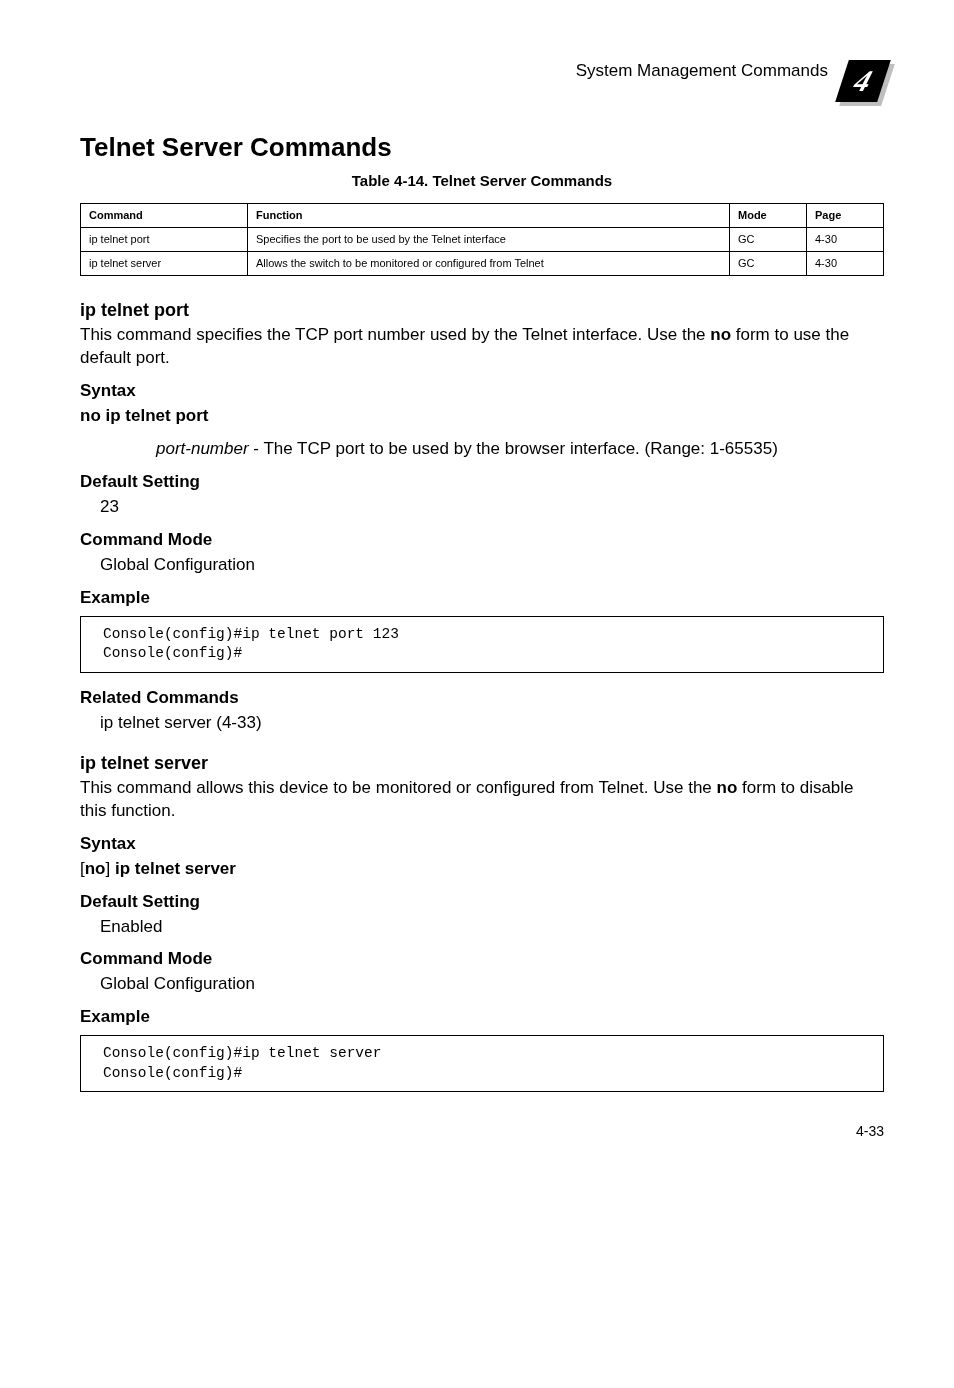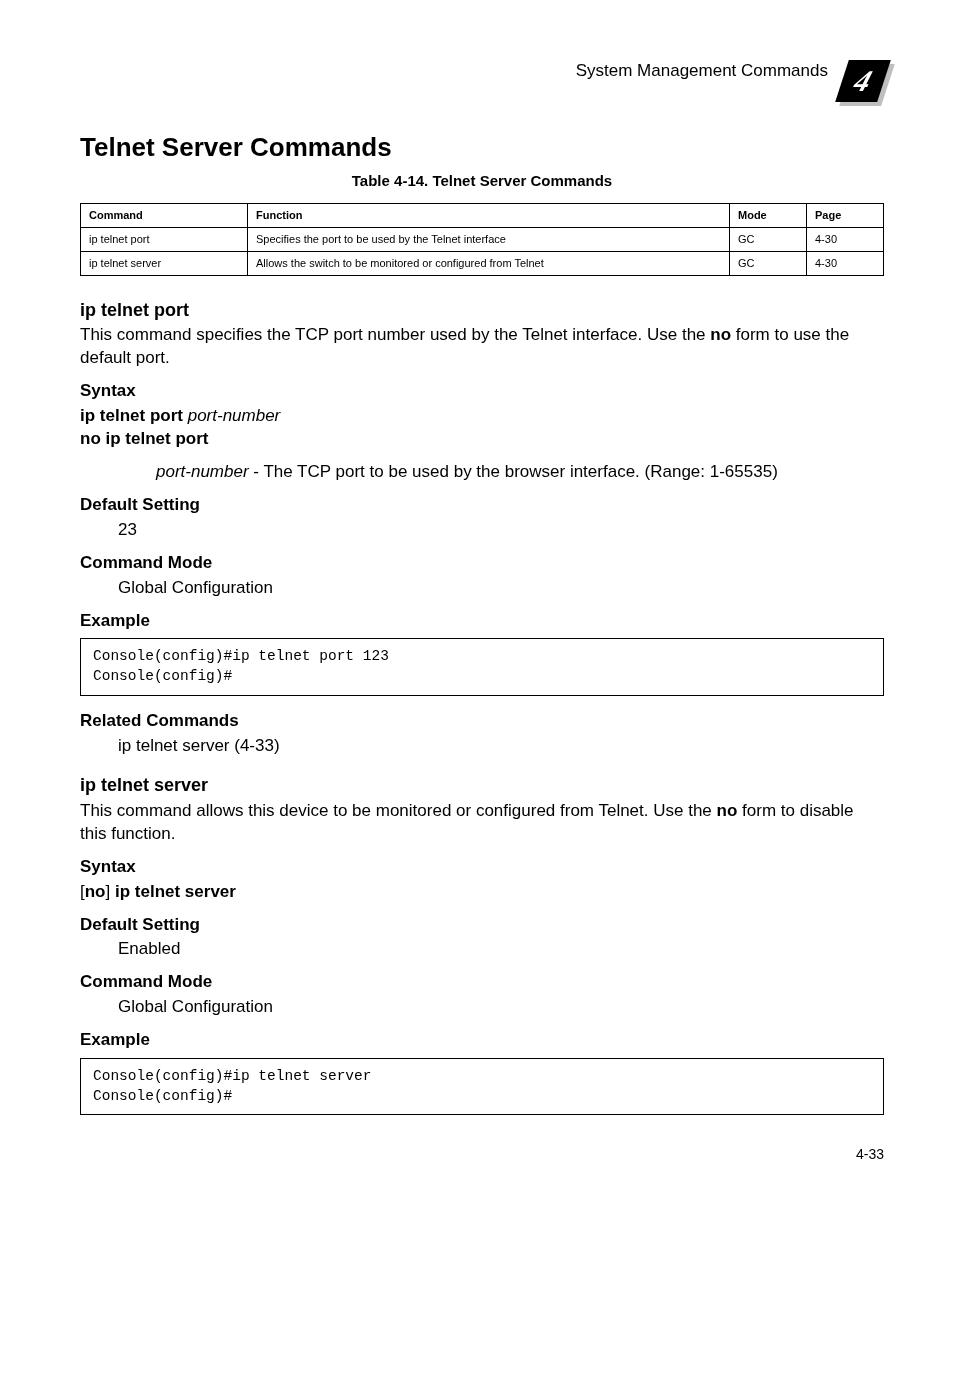--- a/index.html
+++ b/index.html
@@ -95,30 +95,30 @@
     margin: 16px 0 2px 0;
   }
   .body-text {
     margin: 0 0 8px 0;
   }
   .h3 {
     font-weight: bold;
     font-size: 17px;
     margin: 10px 0 2px 0;
   }
-  .indent1 { margin-left: 38px; }
+  .indent1 { margin-left: 20px; }
   .indent2 { margin-left: 76px; }
   .mono {
     font-family: "Courier New", monospace;
     font-size: 14.5px;
     white-space: pre;
   }
   .code-box {
     border: 1px solid #000;
-    padding: 8px 12px;
+    padding: 8px 22px;
     margin: 6px 0 14px 0;
   }
   .page-num {
     text-align: right;
     font-size: 14px;
     margin-top: 30px;
   }
   .syntax-block { margin: 2px 0 10px 0; }
   .ital { font-style: italic; }
   .bold { font-weight: bold; }
@@ -163,23 +163,20 @@
   </tbody>
 </table>
 
 <div class="h2">ip telnet port</div>
 <p class="body-text">
   <span>This command specifies the TCP port number used by the Telnet interface. Use the </span><span class="bold">no</span><span> form to use the default port.</span>
 </p>
 
 <div class="h3">Syntax</div>
 <div class="indent1 syntax-block">
-  <div>
-    <span class="bold">ip telnet port </span><span class="ital">port-number</span>
-  </div>
   <div class="bold">no ip telnet port</div>
 </div>
 <div class="indent2">
   <span class="ital">port-number</span><span> - The TCP port to be used by the browser interface. (Range: 1-65535)</span>
 </div>
 
 <div class="h3">Default Setting</div>
 <div class="indent1">23</div>
 
 <div class="h3">Command Mode</div>

